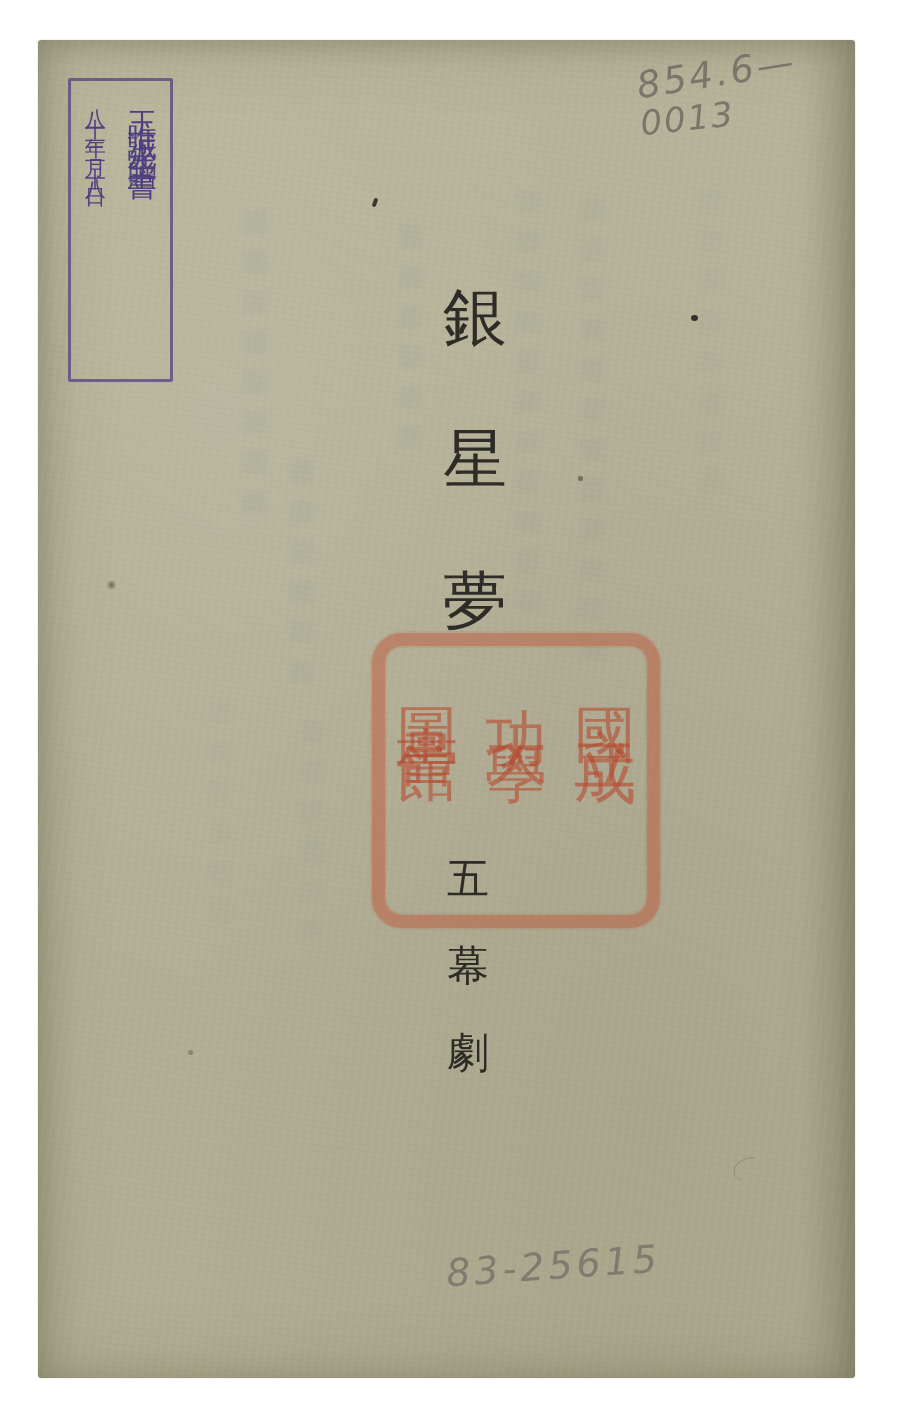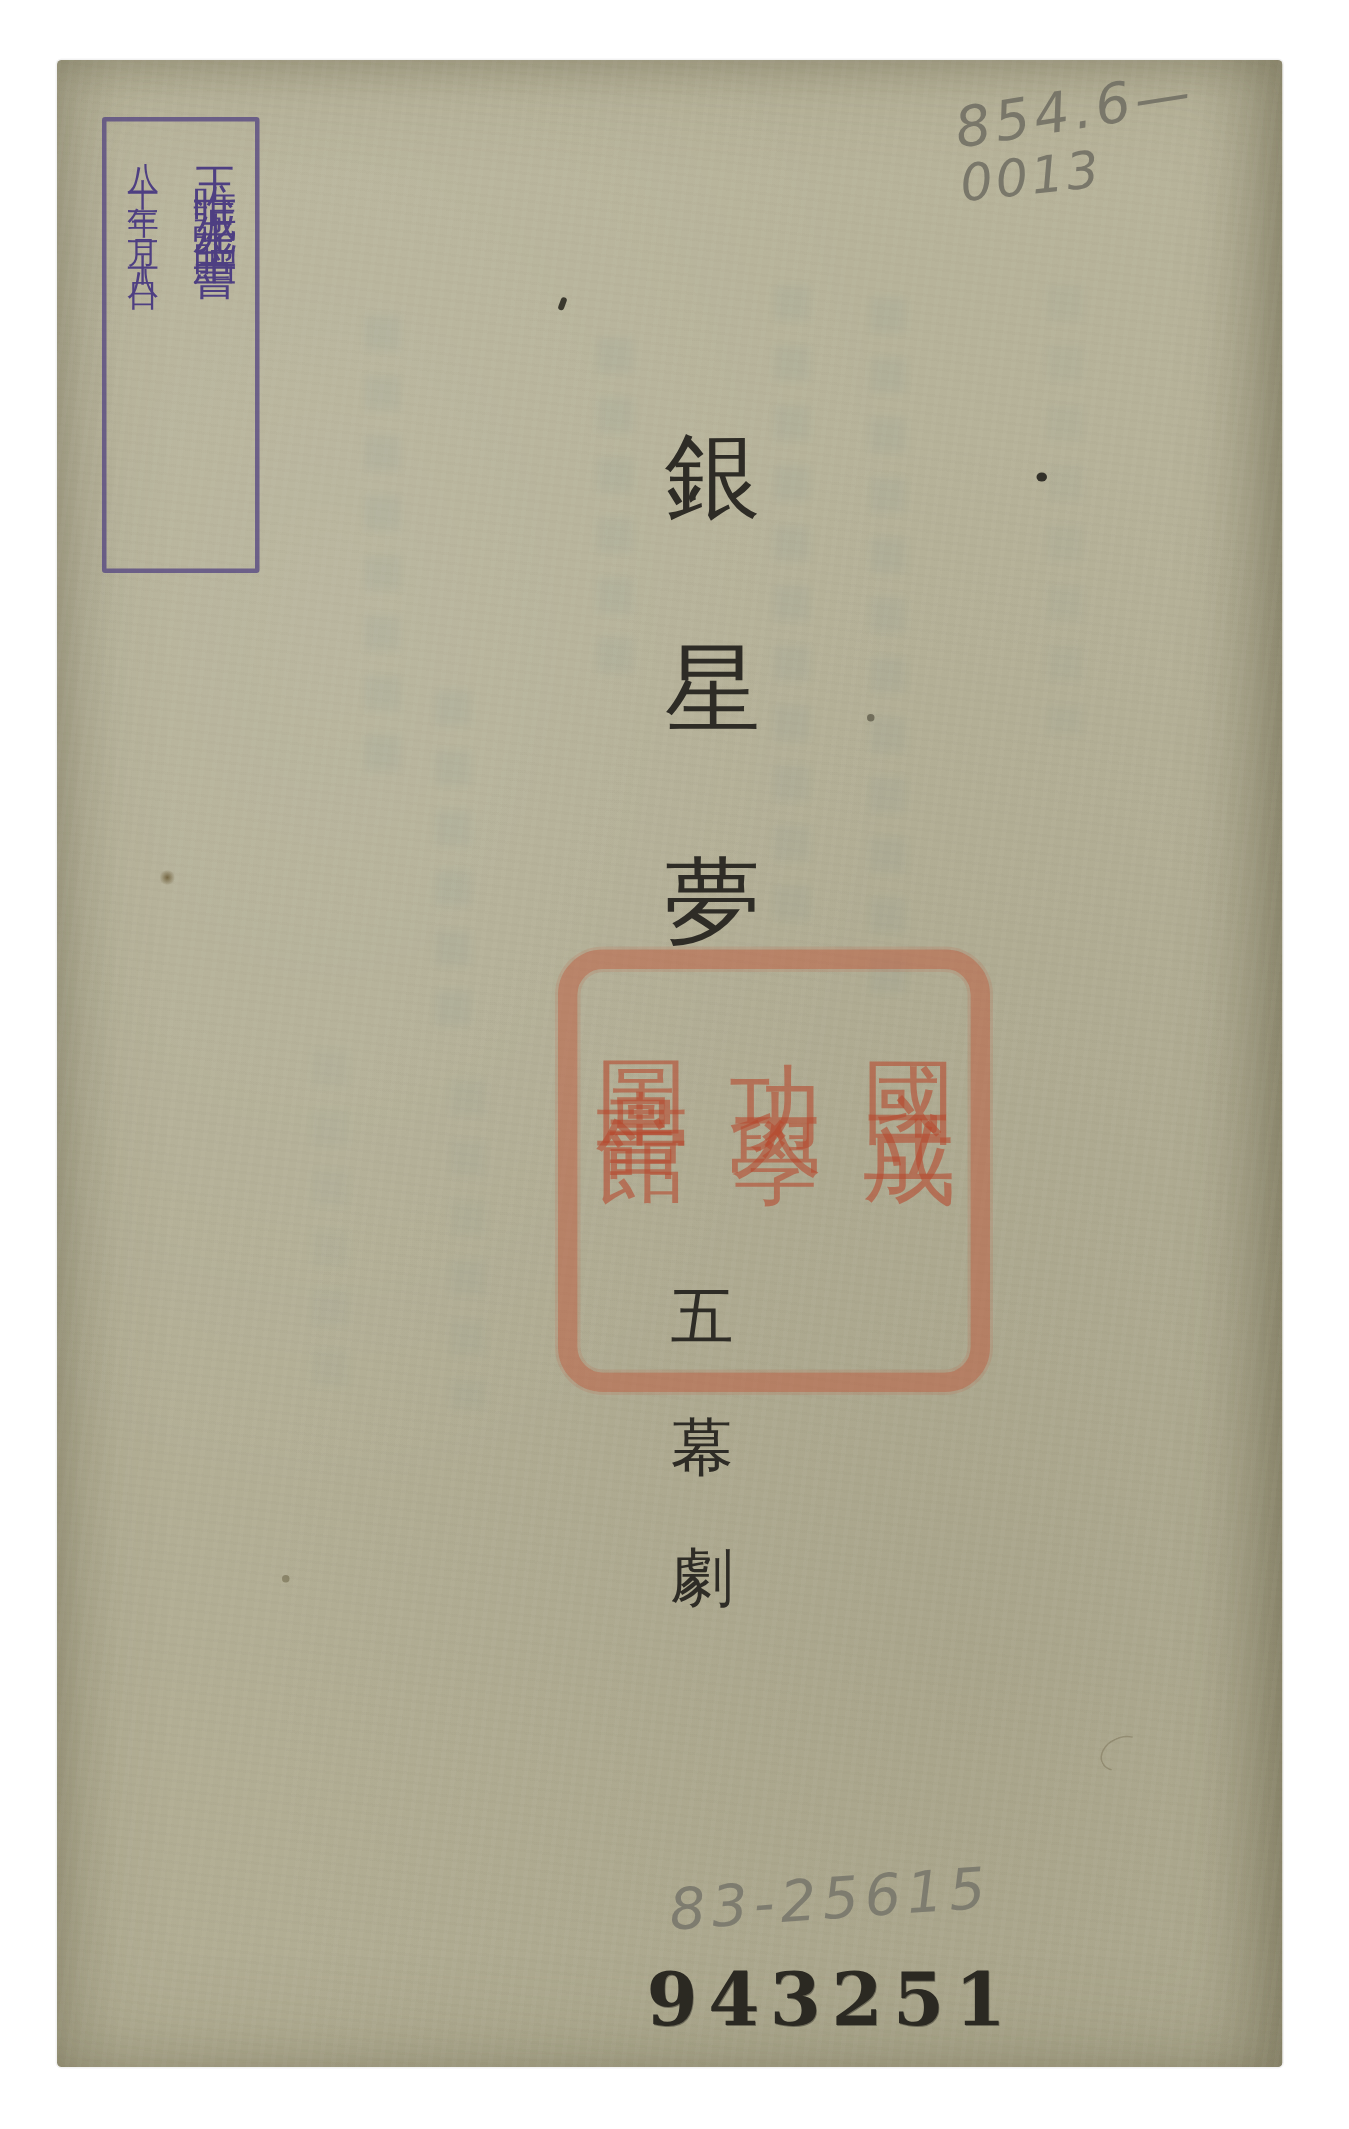--- a/index.html
+++ b/index.html
@@ -216,21 +216,20 @@
     </div>
 
     <div class="subtitle">
       <span>五</span>
       <span>幕</span>
       <span>劇</span>
     </div>
 
     <div class="acc-hand">83-25615</div>
 
-    <div class="acc-stamp">943251</div>
 
     <div class="speck s1"></div>
     <div class="speck s2"></div>
     <div class="speck s3"></div>
     <div class="speck s4"></div>
     <div class="speck s5"></div>
     <div class="speck s6"></div>
 
   </div>
 </div>

